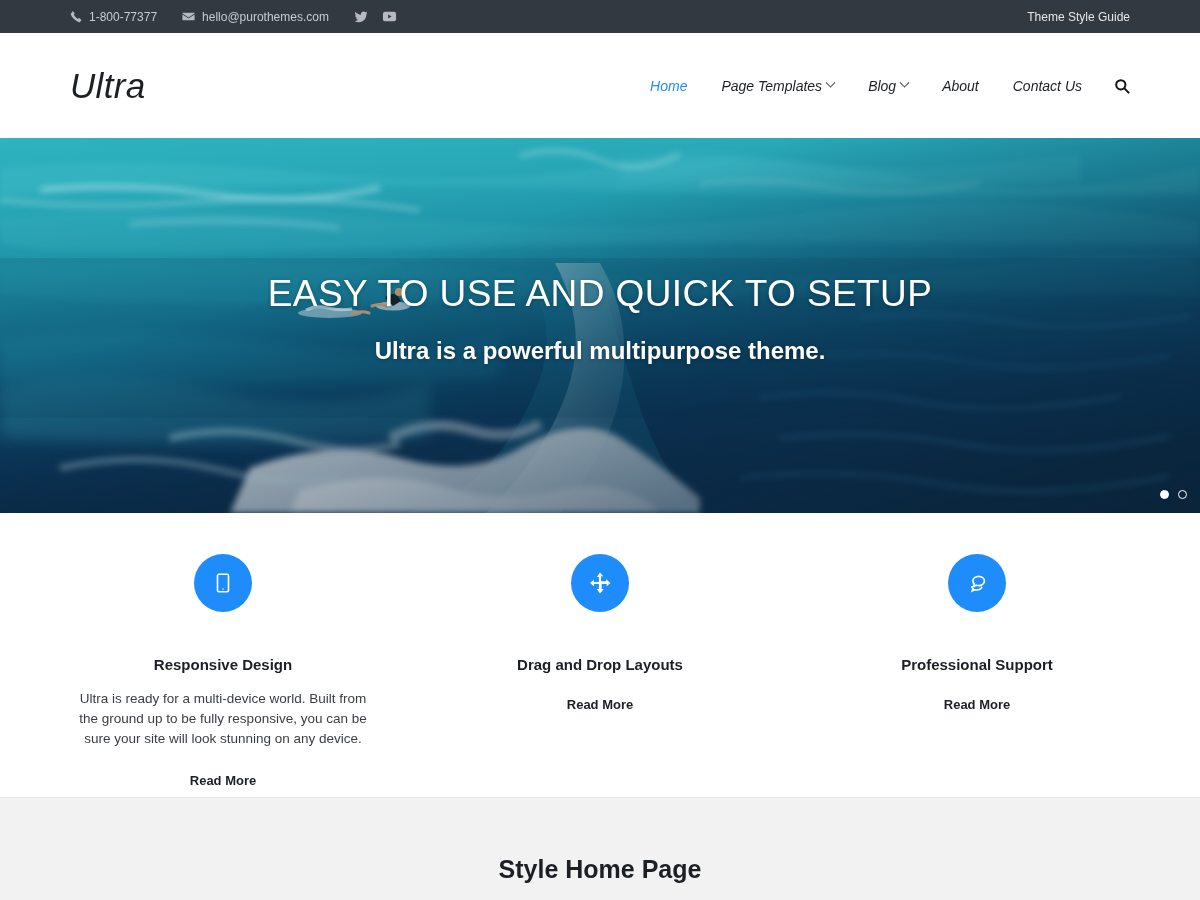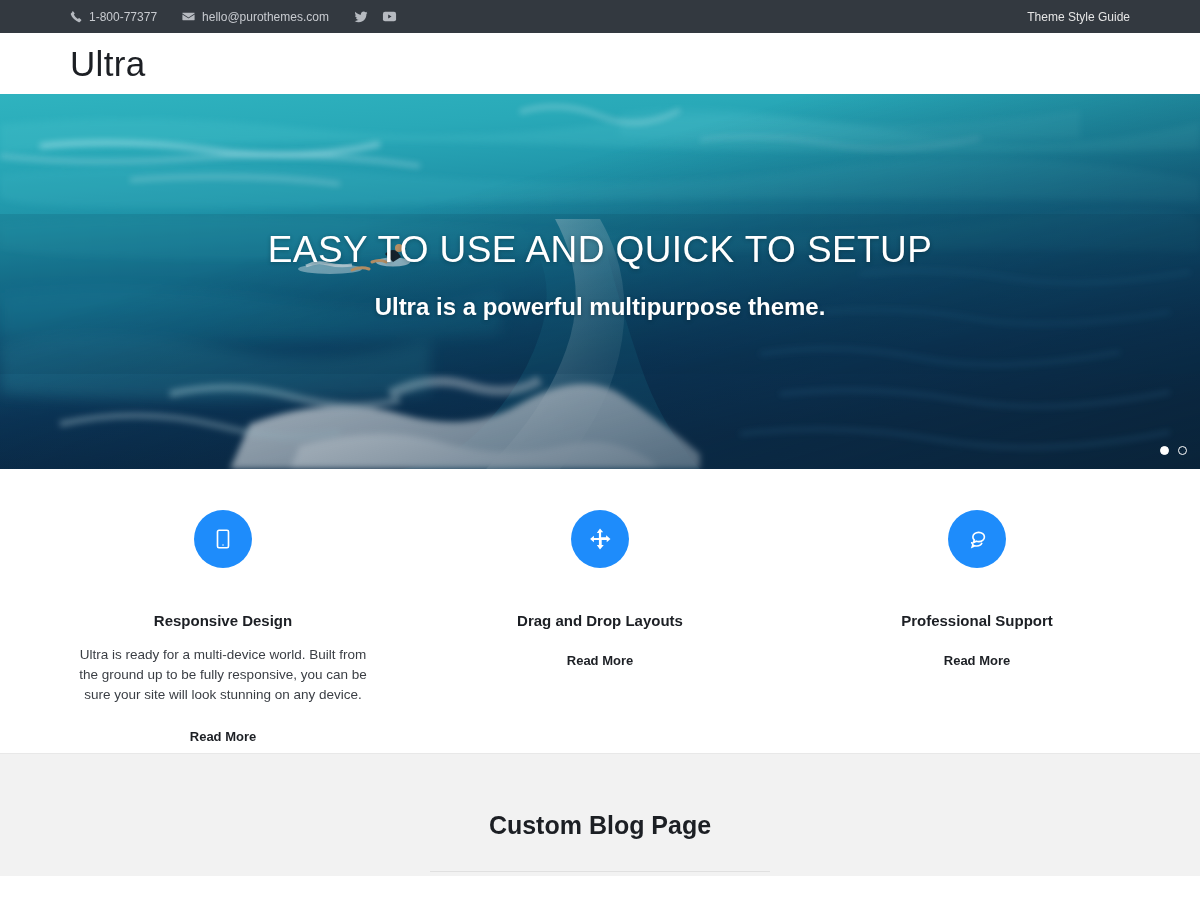--- a/index.html
+++ b/index.html
@@ -37,23 +37,24 @@
     color: #c8cbd0;
     white-space: nowrap;
   }
   .tb-icon { display: inline-flex; align-items: center; color: #b6bac0; }
   .tb-social { display: flex; align-items: center; gap: 14px; }
   .tb-social span { display: inline-flex; align-items: center; color: #b6bac0; }
   .topbar-right { color: #e5e5e5; font-size: 12px; white-space: nowrap; }
 
   
   .header {
-    height: 61px;
+    height: 105px;
     background: #ffffff;
     display: flex;
+    font-style: italic;
   }
   .header-inner {
     width: 1060px;
     margin: 0 auto;
     display: flex;
     align-items: center;
     justify-content: space-between;
     height: 100%;
   }
   .logo {
@@ -241,20 +242,45 @@
     </div>
 
     <div class="topbar-right">Theme Style Guide</div>
   </div>
 </div>
 
 <div class="header">
   <div class="header-inner">
     <div class="logo">Ultra</div>
 
+    <div class="nav">
+      <div class="nav-item active">
+        <span>Home</span>
+      </div>
+      <div class="nav-item">
+        <span>Page Templates</span>
+        <i class="chev"></i>
+      </div>
+      <div class="nav-item">
+        <span>Blog</span>
+        <i class="chev"></i>
+      </div>
+      <div class="nav-item">
+        <span>About</span>
+      </div>
+      <div class="nav-item">
+        <span>Contact Us</span>
+      </div>
+      <div class="nav-search">
+        <svg width="16" height="16" viewBox="0 0 16 16" fill="none" stroke="currentColor" stroke-width="2">
+          <circle cx="6.8" cy="6.8" r="4.6"></circle>
+          <line x1="10.4" y1="10.4" x2="14.6" y2="14.6" stroke-linecap="round"></line>
+        </svg>
+      </div>
+    </div>
   </div>
 </div>
 
 <div class="hero">
   <div class="hero-bg">
     <svg class="hero-svg" viewBox="0 0 1200 375" preserveAspectRatio="none">
       <defs>
         <linearGradient id="water" x1="0" y1="0" x2="0.25" y2="1">
           <stop offset="0%" stop-color="#2fb3bf"></stop>
           <stop offset="16%" stop-color="#29a9b8"></stop>
@@ -395,15 +421,15 @@
         </svg>
       </div>
       <div class="feature-title">Professional Support</div>
       <div class="feature-link">Read More</div>
     </div>
 
   </div>
 </div>
 
 <div class="custom">
-  <div class="custom-title">Custom Blog Page</div>
+  <div class="custom-title">Style Home Page</div>
   <div class="custom-divider"></div>
 </div>
 
 </body></html>

